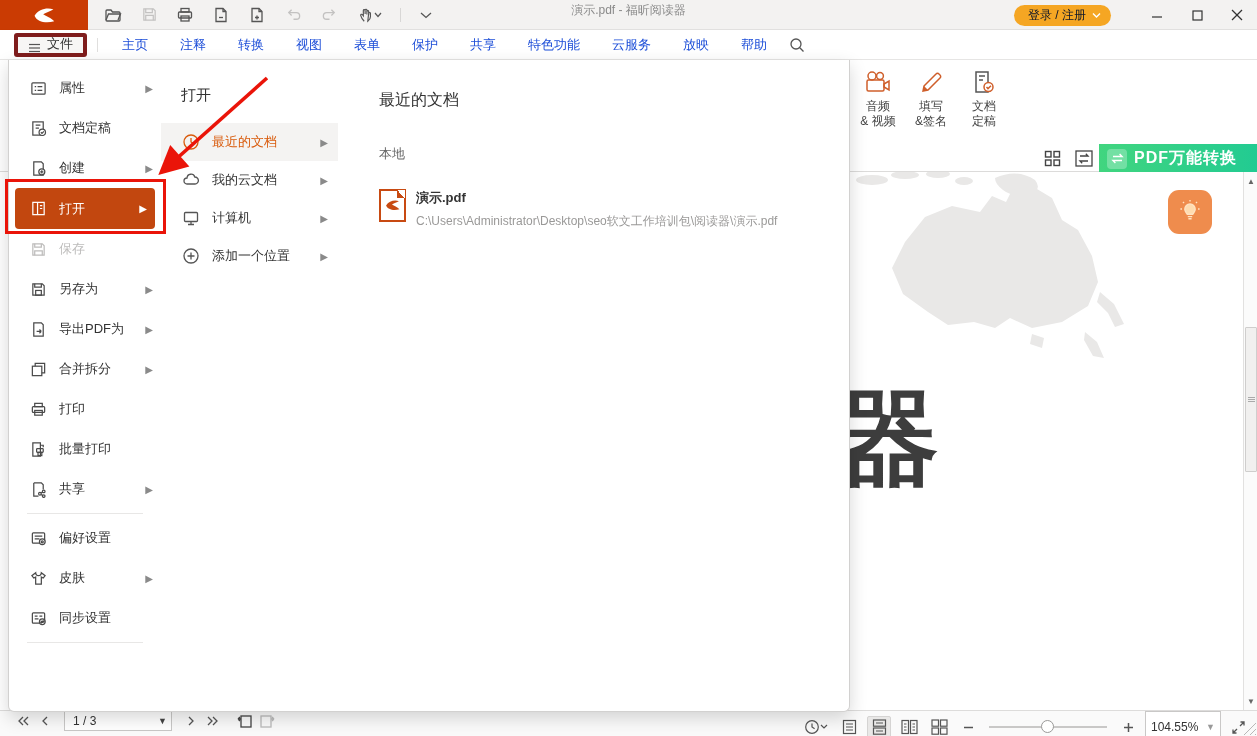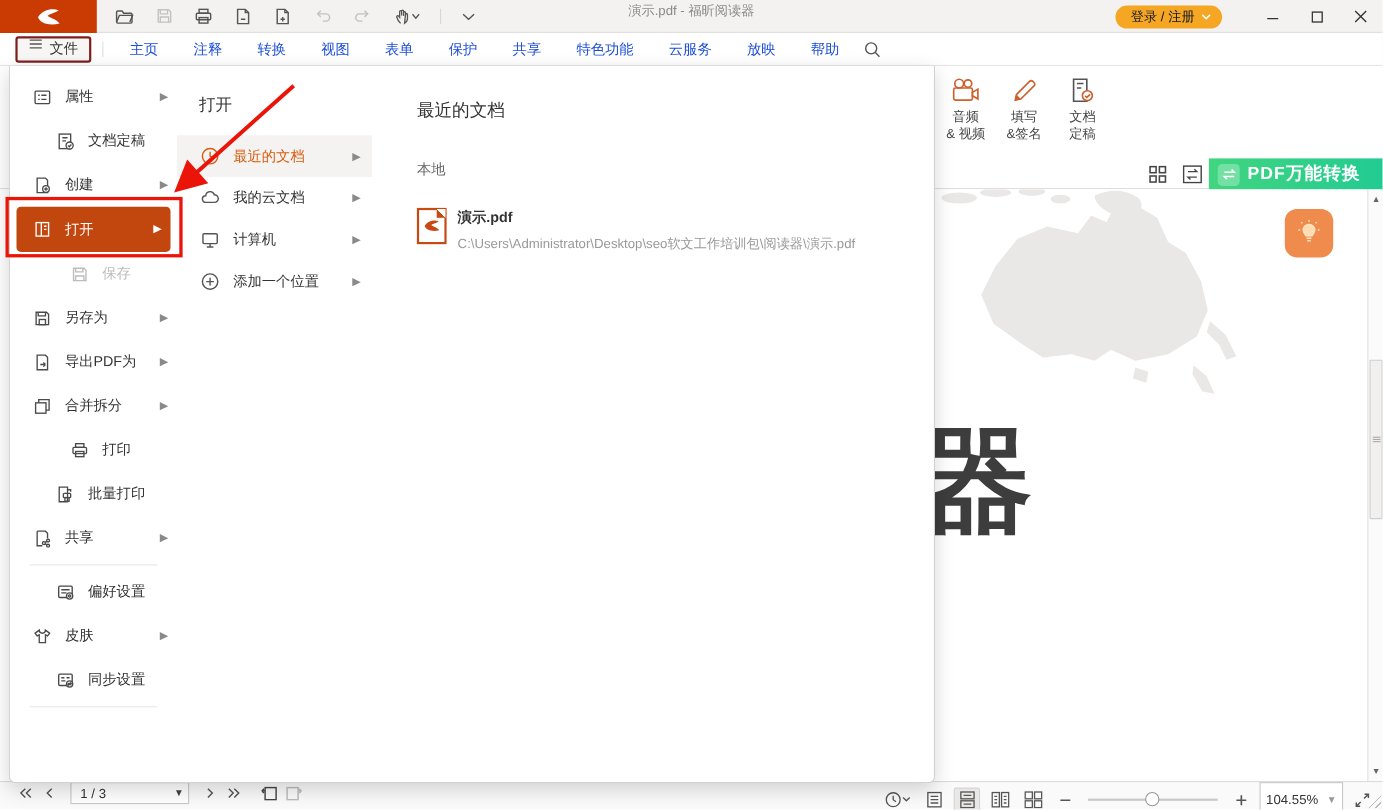--- a/index.html
+++ b/index.html
@@ -19,22 +19,22 @@
   .win-title { position:absolute; left:50%; transform:translateX(-50%); top:2px;
     font-size:12px; color:#8a8a8a; white-space:nowrap; }
   .tb-right { position:absolute; right:0; top:0; height:30px; display:flex; align-items:center; }
   .login-pill { height:21px; margin-right:26px; padding:0 10px 0 14px; border-radius:11px;
     background:#f5a623; color:#0f172a; font-size:12px; display:flex; align-items:center; gap:6px; cursor:pointer; }
   .win-ctrl { width:40px; height:30px; display:flex; align-items:center; justify-content:center; color:#444; cursor:pointer; }
 
   
   .menubar { position:absolute; left:0; top:30px; width:1257px; height:30px; background:#fff;
     border-bottom:1px solid #e6e5e4; display:flex; align-items:center; box-shadow:0 1px 3px rgba(0,0,0,.06); }
-  .file-btn { margin-left:14px; height:24px; padding:0 10px; border:2px solid #7f1d1d; border-radius:3px;
-    background:#f7f6f5; display:flex; align-items:flex-start; gap:6px; font-size:13px; color:#333; cursor:pointer; }
+  .file-btn { margin-left:14px; height:24px; padding:0 10px; border:4px solid #7f1d1d; border-radius:3px;
+    background:#f7f6f5; display:flex; align-items:flex-end; gap:6px; font-size:13px; color:#333; cursor:pointer; }
   .mb-sep { width:1px; height:14px; background:#e0dfde; margin:0 8px 0 10px; }
   .mb-item { padding:0 16px; font-size:13px; color:#1d4ed8; line-height:28px; cursor:pointer; white-space:nowrap; }
   .mb-search { width:28px; height:28px; display:flex; align-items:center; justify-content:center; color:#555; cursor:pointer; }
 
   
   .ribbon { position:absolute; left:0; top:60px; width:1257px; height:85px; background:#fff; }
   .rtools { position:absolute; left:852px; top:4px; display:flex; align-items:center; }
   .rtool { width:52px; padding:6px 2px 4px; display:flex; flex-direction:column; align-items:center; gap:5px; cursor:pointer; }
   .rtool .rlbl { font-size:12px; color:#444; line-height:15px; text-align:center; white-space:nowrap; }
   .rsep { width:1px; background:#e8e7e6; margin:2px 0; }
@@ -87,21 +87,21 @@
     align-items:center; font-size:12px; color:#333; padding:0 5px; cursor:pointer; }
   .zoom-box .caret { margin-left:auto; color:#999; font-size:9px; }
   .grip { position:absolute; right:1px; bottom:1px; width:14px; height:14px;
     background:repeating-linear-gradient(135deg,transparent 0 3px,#b9b8b7 3px 4px); clip-path:polygon(100% 0,100% 100%,0 100%); }
 
   
   .backstage { position:absolute; left:8px; top:60px; width:842px; height:652px; background:#fff;
     border:1px solid #d2d1d0; border-top:none; border-radius:0 0 6px 6px;
     box-shadow:0 6px 18px rgba(0,0,0,.16); z-index:50; display:flex; }
   .bs-col1 { width:152px; padding-top:8px; }
-  .mrow { height:40px; display:flex; align-items:center; padding:0 8px 0 20px; cursor:pointer; position:relative;justify-content:center; }
+  .mrow { height:40px; display:flex; align-items:center; padding:0 8px 0 20px; cursor:pointer; position:relative; }
   .mrow .mi { width:19px; height:19px; display:flex; align-items:center; justify-content:center; color:#4a4a4a; flex-shrink:0; }
   .mrow .ml { font-size:13px; color:#333; margin-left:11px; white-space:nowrap; }
   .mrow .arr { margin-left:auto; color:#8a8a8a; font-size:10px; }
   .mrow.active { background:#c2470f; border-radius:4px; margin:0 6px 0 6px; padding-left:14px; height:41px; }
   .mrow.active .mi, .mrow.active .ml, .mrow.active .arr { color:#fff; }
   .mrow.disabled .mi, .mrow.disabled .ml { color:#bdbcbb; }
   .mdivider { height:1px; background:#e8e7e6; margin:4px 18px; }
 
   .bs-col2 { width:177px; padding-top:12px; }
   .bs2-header { font-size:15px; color:#333; padding:14px 0 18px 20px; }

